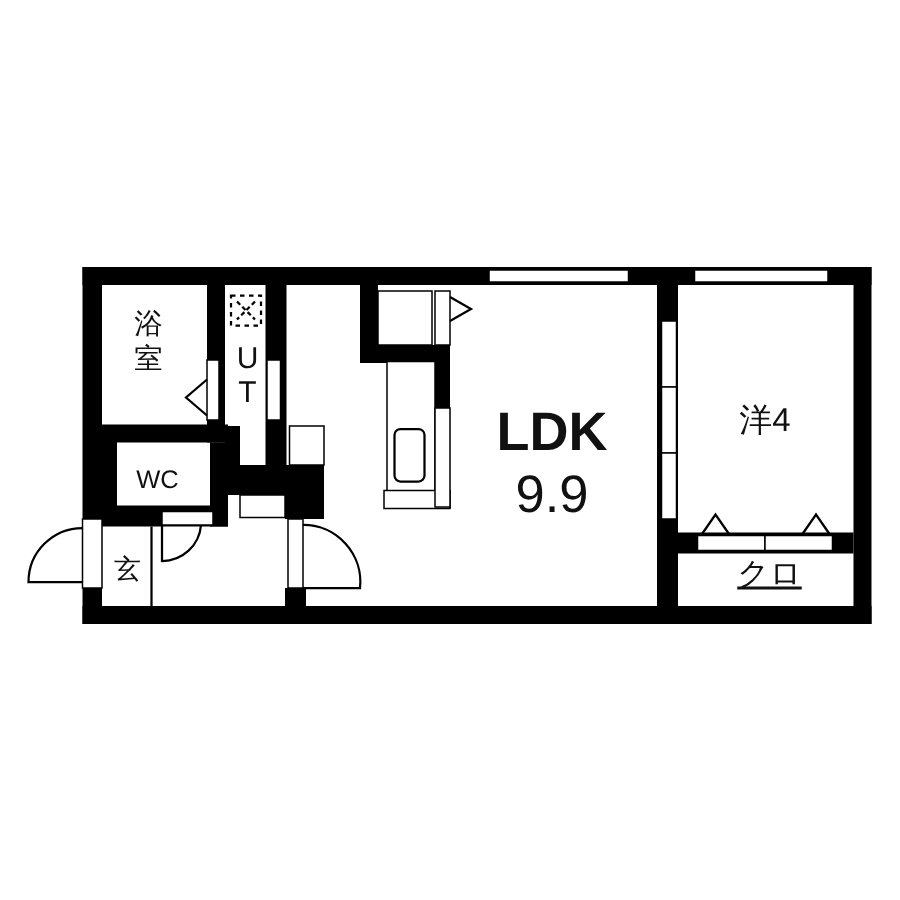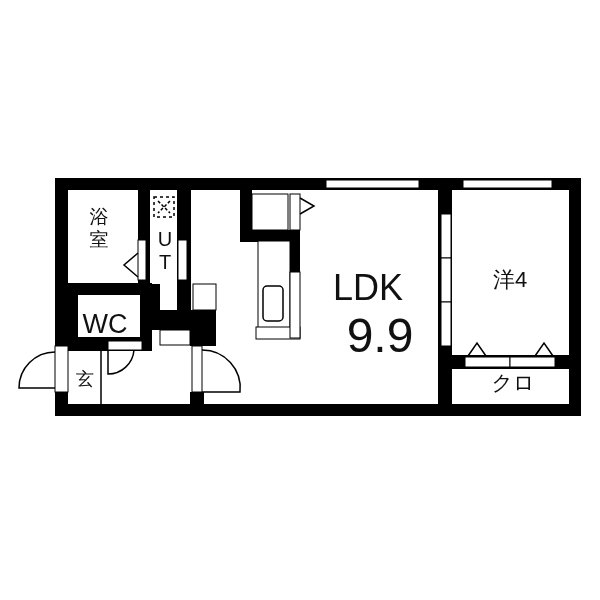--- a/index.html
+++ b/index.html
@@ -8,26 +8,26 @@
   .lbl {
     position: absolute;
     font-family: "Liberation Sans", "DejaVu Sans", sans-serif;
     color: #111;
     text-align: center;
     line-height: 1;
     white-space: nowrap;
   }
   .lbl-bath { left: 84px; top: 206px; font-size: 19px; width: 30px; line-height: 1.2; white-space: normal; }
   .lbl-ut { left: 153px; top: 228px; font-size: 20px; width: 24px; line-height: 1.15; white-space: normal; }
-  .lbl-wc { left: 72px; top: 311px; font-size: 27px; width: 66px; }
+  .lbl-wc { left: 72px; top: 311px; font-size: 17px; width: 66px; }
   .lbl-entry { left: 70px; top: 370px; font-size: 18px; width: 30px; }
-  .lbl-ldk { left: 318px; top: 270px; font-size: 36px; width: 100px; }
-  .lbl-ldk-area { left: 330px; top: 312px; font-size: 48px; width: 100px; }
+  .lbl-ldk { left: 318px; top: 270px; font-size: 36px; width: 100px; font-weight: bold; }
+  .lbl-ldk-area { left: 318px; top: 312px; font-size: 35px; width: 100px; }
   .lbl-western { left: 470px; top: 269px; font-size: 22px; width: 80px; }
-  .lbl-closet { left: 458px; top: 372px; font-size: 21px; width: 110px; }
+  .lbl-closet { left: 458px; top: 372px; font-size: 21px; width: 110px; text-decoration: underline; }
 </style>
 </head>
 <body>
 
 <svg id="plan" viewBox="0 0 600 600" xmlns="http://www.w3.org/2000/svg">
 
   <g fill="#000">
     <rect x="55" y="178" width="526" height="12"></rect>
     <rect x="55" y="404" width="526" height="12"></rect>
     <rect x="55" y="178" width="13" height="168"></rect>

